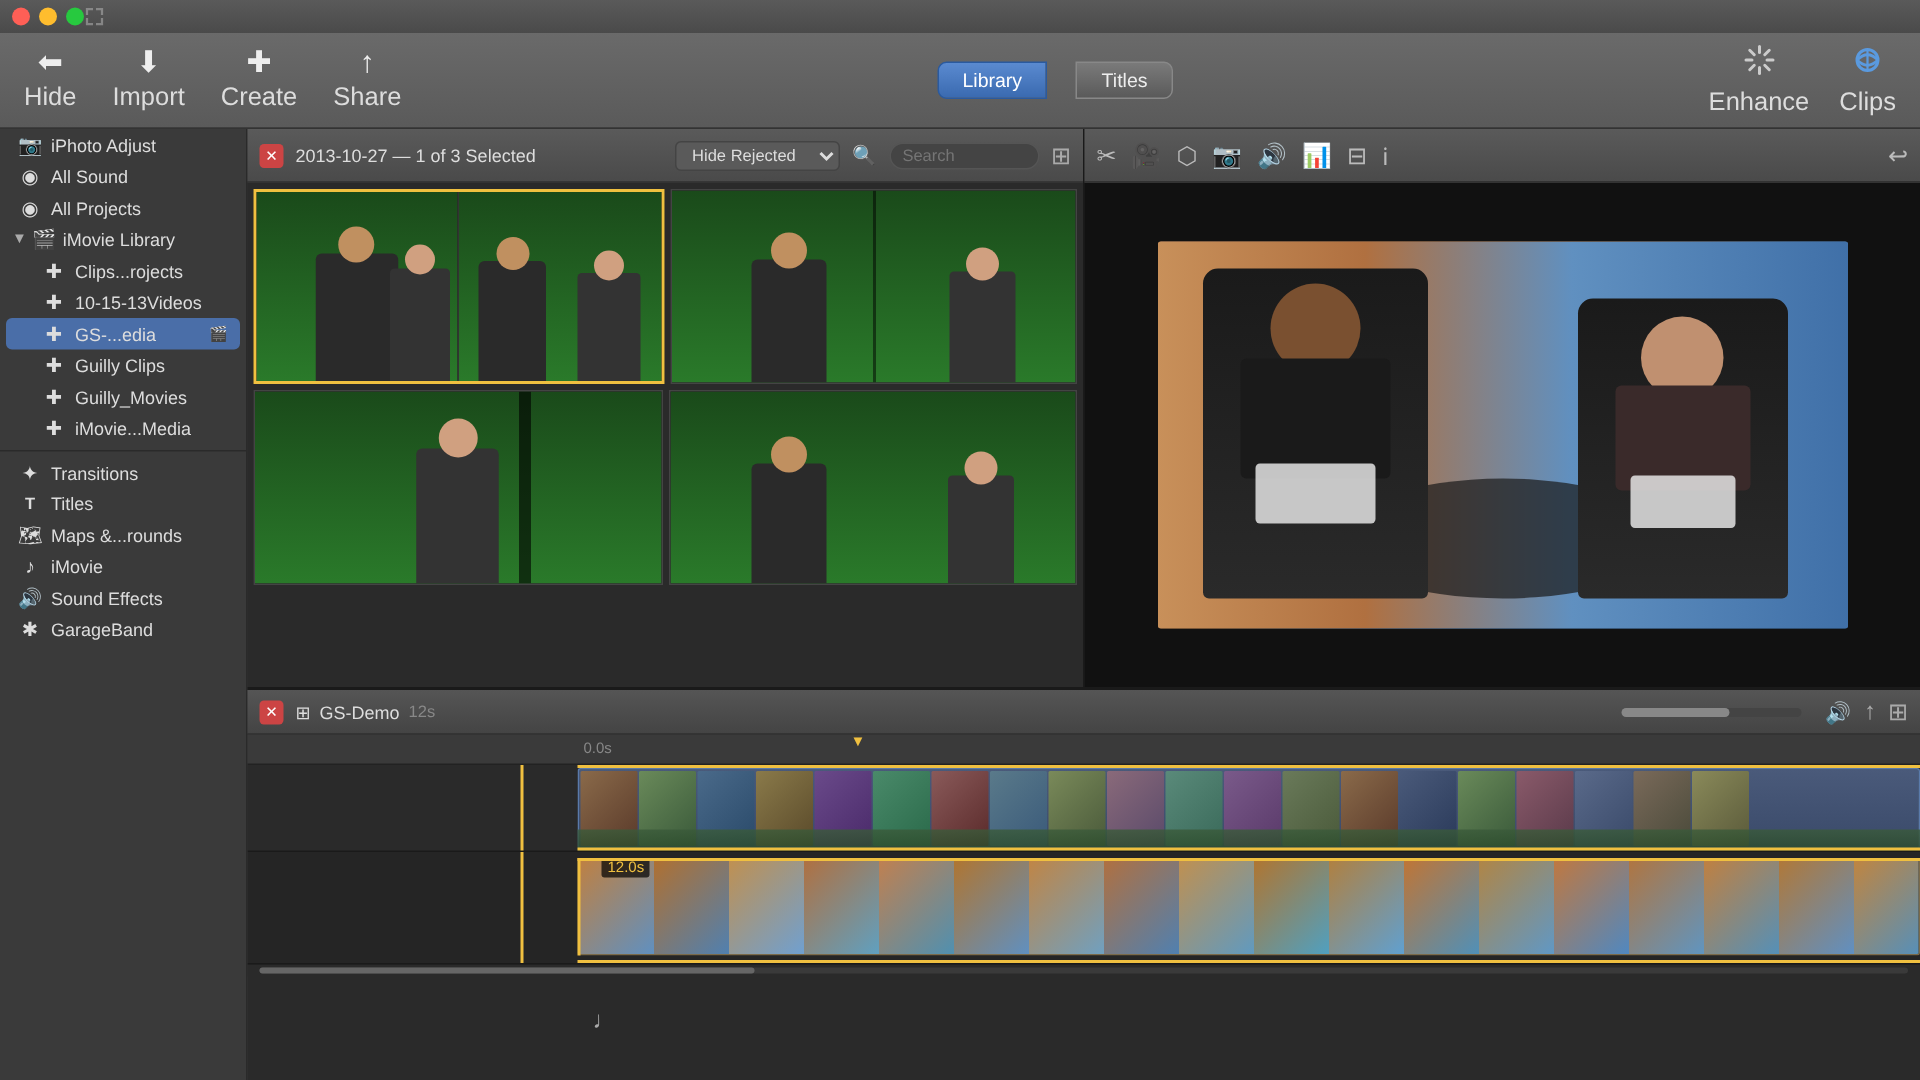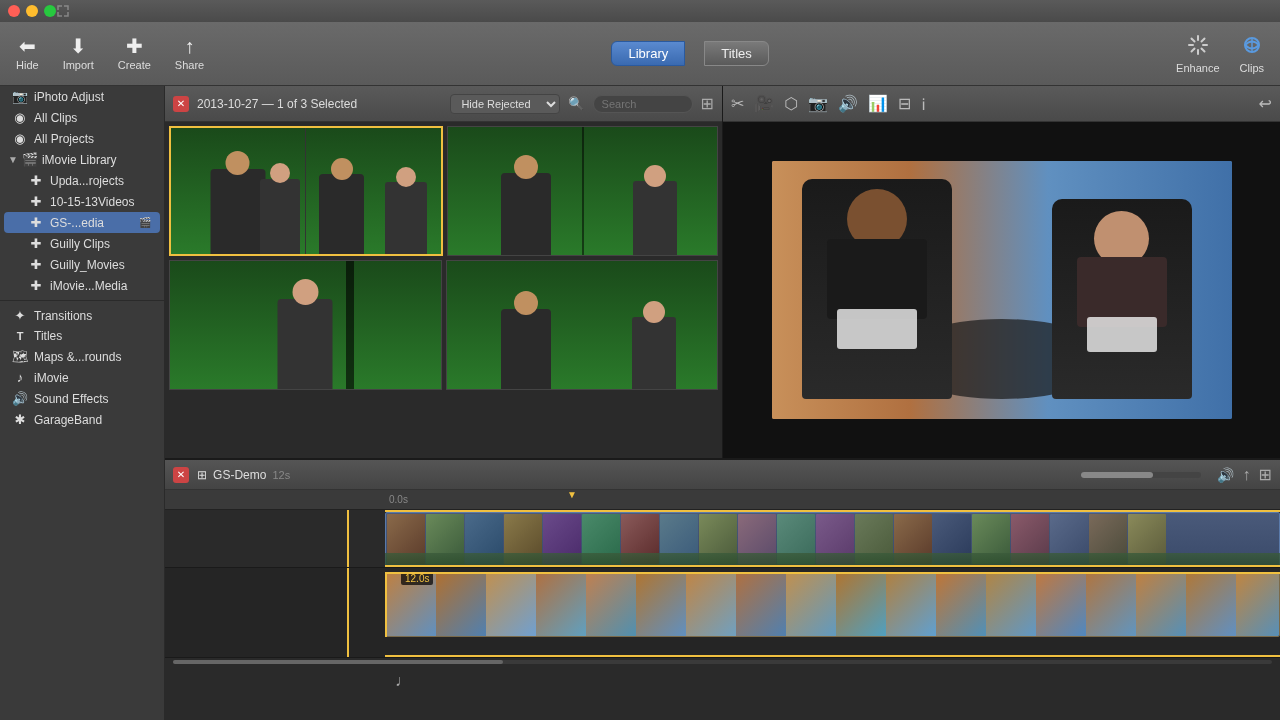--- a/index.html
+++ b/index.html
@@ -53,21 +53,21 @@
       align-items: center;
       gap: 3px;
       cursor: pointer;
       color: #eee;
     }
     .toolbar-icon {
       font-size: 20px;
       line-height: 1;
     }
     .toolbar-label {
-      font-size: 11px;
+      font-size: 17px;
       color: #ddd;
     }
     .toolbar-center {
       flex: 1;
       display: flex;
       justify-content: center;
       gap: 19px;
     }
     .seg-btn {
       padding: 4px 16px;
@@ -442,36 +442,36 @@
 <div id="main">
 
   <div id="sidebar">
 
     <div class="sidebar-item">
       <span class="sidebar-item-icon">📷</span>
       <span class="sidebar-item-label">iPhoto Adjust</span>
     </div>
     <div class="sidebar-item">
       <span class="sidebar-item-icon">◉</span>
-      <span class="sidebar-item-label">All Clips</span>
+      <span class="sidebar-item-label">All Sound</span>
     </div>
     <div class="sidebar-item">
       <span class="sidebar-item-icon">◉</span>
       <span class="sidebar-item-label">All Projects</span>
     </div>
 
     <div class="sidebar-group">
       <span style="font-size:10px; color:#aaa;">▼</span>
       <span class="sidebar-item-icon">🎬</span>
       <span class="sidebar-item-label">iMovie Library</span>
     </div>
 
     <div class="sidebar-item" style="padding-left: 24px;">
       <span class="sidebar-item-icon">✚</span>
-      <span class="sidebar-item-label">Upda...rojects</span>
+      <span class="sidebar-item-label">Clips...rojects</span>
     </div>
     <div class="sidebar-item" style="padding-left: 24px;">
       <span class="sidebar-item-icon">✚</span>
       <span class="sidebar-item-label">10-15-13Videos</span>
     </div>
     <div class="sidebar-item lib-item-selected" style="padding-left: 24px; display:flex; align-items:center;">
       <span class="sidebar-item-icon">✚</span>
       <span class="sidebar-item-label" style="flex:1;">GS-...edia</span>
       <span style="font-size:10px; color:#bbb;">🎬</span>
     </div>
@@ -714,21 +714,21 @@
               
             </div>
           </div>
 
           <div style="position:absolute; left:182px; top:0; width:2px; height:100%; background:#f0c040; z-index:10;"></div>
 
           <div style="position:absolute; top:0; left:220px; right:0; height:2px; background:#f0c040;"></div>
           <div style="position:absolute; bottom:0; left:220px; right:0; height:2px; background:#f0c040;"></div>
         </div>
 
-        <div class="track" style="height:90px; position:relative; border-bottom:1px solid #1a1a1a; background:#252525;">
+        <div class="track" style="height:75px; position:relative; border-bottom:1px solid #1a1a1a; background:#252525;">
 
           <div class="timeline-time-label">
             <span>12.0s</span>
           </div>
 
           <div style="position:absolute; top:4px; left:220px; right:0; height:65px; display:flex; gap:1px; overflow:hidden;">
             <div style="height:100%; flex:1; border:1px solid #7a6a4a; border-radius:2px; overflow:hidden; display:flex; gap:0; padding:0;">
               <div style="width:50px; height:100%; flex-shrink:0; background:linear-gradient(135deg, #c08040 0%, #6090c0 100%);"></div>
               <div style="width:50px; height:100%; flex-shrink:0; background:linear-gradient(135deg, #b07030 0%, #5080b0 100%);"></div>
               <div style="width:50px; height:100%; flex-shrink:0; background:linear-gradient(135deg, #c09050 0%, #70a0d0 100%);"></div>

